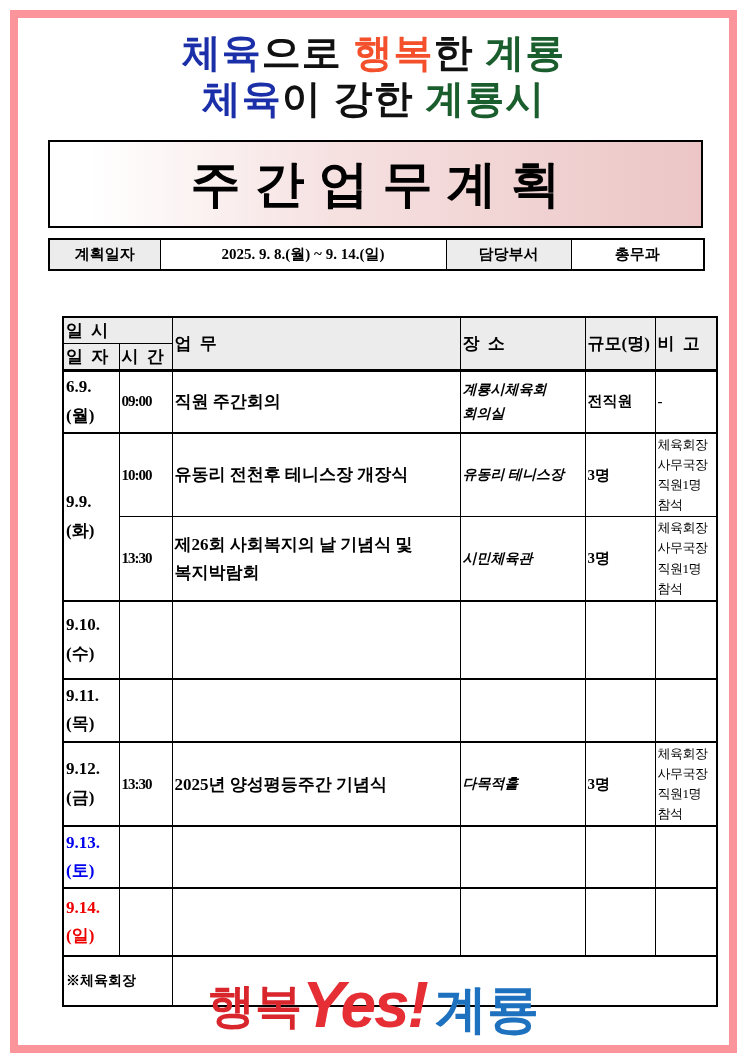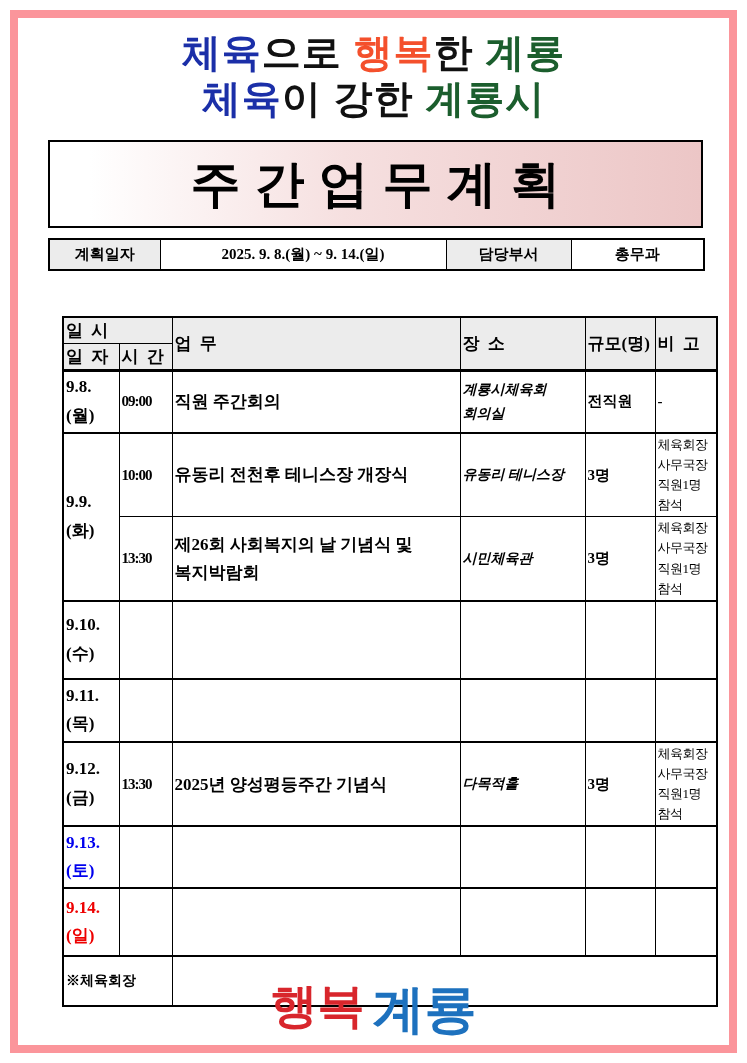--- a/index.html
+++ b/index.html
@@ -132,21 +132,21 @@
         <td rowspan="2" class="hdr">장 소</td>
         <td rowspan="2" class="hdr hdr-scale">규모(명)</td>
         <td rowspan="2" class="hdr">비 고</td>
       </tr>
       <tr class="r-h2">
         <td class="hdr">일 자</td>
         <td class="hdr">시 간</td>
       </tr>
 
       <tr class="r-mon hsep">
-        <td class="date">9.8.
+        <td class="date">6.9.
 (월)</td>
         <td class="time">09:00</td>
         <td class="task">직원 주간회의</td>
         <td class="place">계룡시체육회
 회의실</td>
         <td class="scale">전직원</td>
         <td class="scale">-</td>
       </tr>
 
       <tr class="r-tue1 gsep">
@@ -225,15 +225,16 @@
 
       <tr class="r-etc gsep">
         <td colspan="2" class="etc-label">※체육회장</td>
         <td colspan="4"></td>
       </tr>
     </tbody>
   </table>
 
   <div class="logo">
     <span class="logo-happy">행복</span>
+    <span class="logo-yes">Yes!</span>
     <span class="logo-city">계룡</span>
   </div>
 </div>
 
 </body></html>

